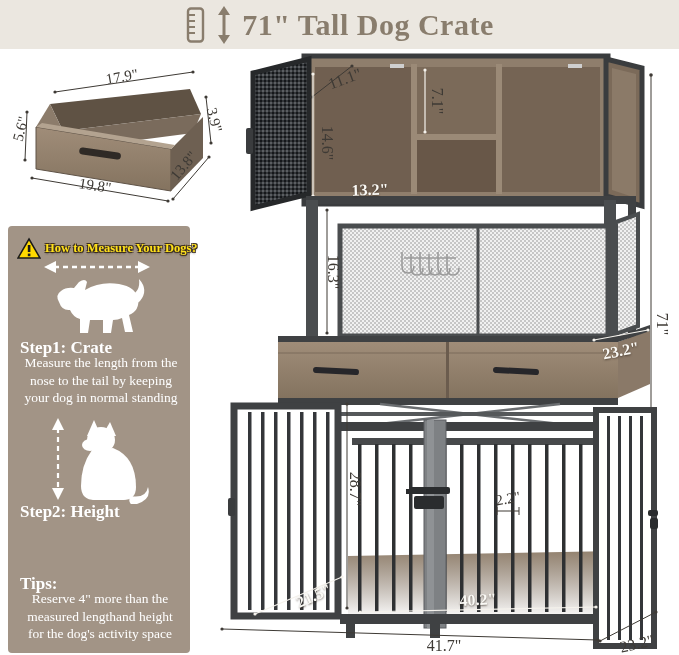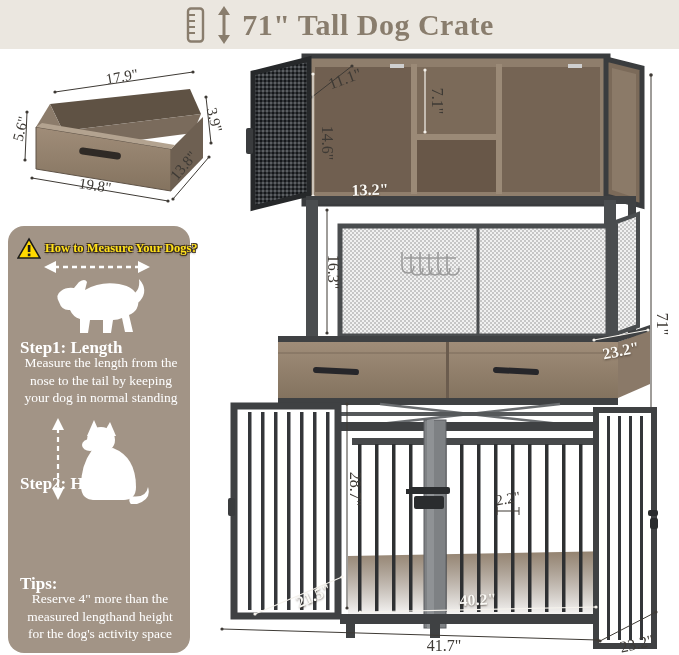--- a/index.html
+++ b/index.html
@@ -6,21 +6,21 @@
   body{width:679px;height:655px;position:relative;overflow:hidden;background:#ffffff;
        font-family:"Liberation Serif",serif;}
   .header{position:absolute;left:0;top:0;width:679px;height:49px;background:#ebe7e0;
           display:flex;align-items:center;justify-content:center;gap:9px;}
   .title{font-size:30px;font-weight:bold;color:#897d6d;letter-spacing:.5px;}
   .art{position:absolute;left:0;top:0;}
   .dim{position:absolute;font-size:15px;color:#3e3a35;white-space:nowrap;z-index:5;}
   .dim.big{font-size:16px;}
   .dim.white{color:#fbfaf6;font-weight:bold;text-shadow:0 1px 2px rgba(50,40,30,.65);}
   .sidebar{position:absolute;left:8px;top:226px;width:182px;height:427px;background:#a29486;
-           border-radius:16px;color:#fff;z-index:4;}
+           border-radius:4px;color:#fff;z-index:4;}
   .sb-title{position:absolute;top:11px;left:9px;display:flex;align-items:center;gap:4px;white-space:nowrap;}
   .sb-title-text{font-size:12.5px;font-weight:bold;color:#ffe11a;
      text-shadow:1px 1px 0 #3d2f1f,-1px 1px 0 #3d2f1f,1px -1px 0 #3d2f1f,-1px -1px 0 #3d2f1f,0 2px 2px rgba(0,0,0,.35);}
   .sb-h{position:absolute;left:12px;font-size:17px;font-weight:bold;}
   .sb-t{position:absolute;left:12px;font-size:13.5px;line-height:1.3;text-align:center;}
   .dog1{position:absolute;top:32px;left:24px;}
   .dog2{position:absolute;top:190px;left:36px;}
 </style>
 </head>
 <body>
@@ -298,21 +298,21 @@
         <polygon points="12,9 24,3 24,15" fill="#fff"></polygon>
         <polygon points="118,9 106,3 106,15" fill="#fff"></polygon>
       </g>
       <g fill="#fff">
         <path d="M27,44 q-4,-7 2,-11 q5,-4 13,-3 l5,-6 q6,-4 8,0 l-2,8 q15,-9 34,-6 q17,3 19,15 q2,11 -9,16 l4,17 l-8,0 l-3,-14 q-4,2 -9,2 l-2,13 l-8,0 l0,-13 l-13,0 l-2,13 l-8,0 l0,-14 q-7,-2 -10,-9 q-8,1 -11,-8 z"></path>
         <path d="M96,38 q13,-3 11,-17 q10,11 1,22 q-5,6 -12,-5 z"></path>
       </g>
     </svg>
   </div>
 
-  <div class="sb-h" style="top:112px">Step1: Length</div>
+  <div class="sb-h" style="top:112px">Step1: Crate</div>
   <div class="sb-t" style="top:128px;width:162px">Measure the length from the nose to the tail by keeping your dog in normal standing</div>
 
   <div class="dog2">
     <svg width="112" height="88" viewBox="0 0 112 88">
       <g>
         <line x1="14" y1="12" x2="14" y2="74" stroke="#fff" stroke-width="2.2" stroke-dasharray="5,4"></line>
         <polygon points="14,2 8,14 20,14" fill="#fff"></polygon>
         <polygon points="14,84 8,72 20,72" fill="#fff"></polygon>
       </g>
       <g fill="#fff">
@@ -321,17 +321,17 @@
         <ellipse cx="57" cy="24" rx="14" ry="13"></ellipse>
         <ellipse cx="46" cy="29" rx="8" ry="6"></ellipse>
         <path d="M48,34 q-11,15 -11,36 q0,14 14,14 l28,0 q13,0 13,-13 q0,-30 -23,-39 z"></path>
         <rect x="46" y="56" width="9" height="28" rx="4.5"></rect>
         <circle cx="77" cy="70" r="14"></circle>
         <path d="M86,80 q16,3 18,-9 q4,12 -11,17 q-10,3 -7,-8 z"></path>
       </g>
     </svg>
   </div>
 
-  <div class="sb-h" style="top:248px">Step2: Height</div>
+  <div class="sb-h" style="top:276px">Step2: Height</div>
 
   <div class="sb-h" style="top:348px">Tips:</div>
   <div class="sb-t" style="top:364px;width:160px">Reserve 4" more than the measured lengthand height for the dog's activity space</div>
 </div>
 
 </body></html>

